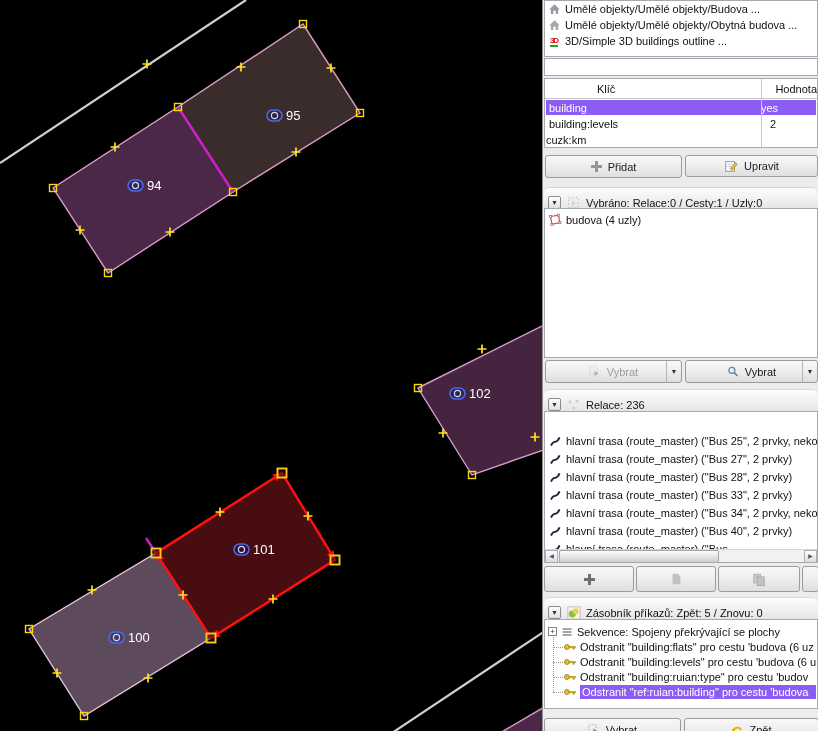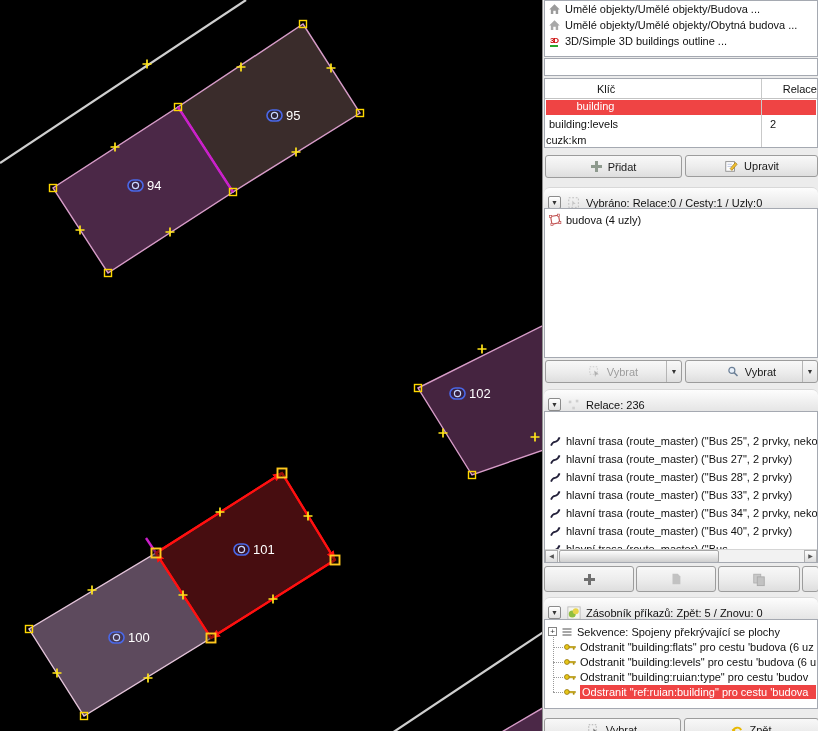--- a/index.html
+++ b/index.html
@@ -20,21 +20,21 @@
   .row { display:flex; align-items:center; gap:4px; height:16px; padding:0 2px; white-space:nowrap; overflow:hidden; }
   .list-row { display:flex; align-items:center; gap:4px; height:18px; padding:0 3px; white-space:nowrap; overflow:hidden; }
 
   .btn { position:absolute; border:1px solid #9c9c9c; border-radius:3px; background:linear-gradient(#f8f8f8,#ececec 55%,#dedede); display:flex; align-items:center; justify-content:center; gap:6px; color:#1a1a1a; font-size:11px; }
   .btn .arrow-part { position:absolute; right:0; top:0; bottom:0; width:15px; border-left:1px solid #b5b5b5; display:flex; align-items:center; justify-content:center; font-size:7px; color:#333; }
   .btn.disabled { color:#9d9d9d; }
 
   .tag-row { position:absolute; left:1px; right:1px; height:15px; display:flex; align-items:center; }
   .tag-key { padding-left:3px; width:215px; overflow:hidden; white-space:nowrap; }
   .tag-val { flex:1; overflow:hidden; white-space:nowrap; }
-  .selected-blue { background:#ef4444; color:#fff;flex-direction:column; }
+  .selected-blue { background:#8b5cf6; color:#fff; }
 
   .divider-v { position:absolute; width:1px; background:#c9c9c9; }
 
   
   .hscroll { position:absolute; height:13px; background:#f2f2f2; border-top:1px solid #d5d5d5; }
   .sb-btn { position:absolute; top:0; width:13px; height:13px; border:1px solid #aeaeae; background:linear-gradient(#fdfdfd,#dcdcdc); font-size:6px; line-height:11px; text-align:center; color:#555; }
   .sb-thumb { position:absolute; top:0; height:13px; border:1px solid #a5a5a5; background:linear-gradient(#fdfdfd,#cfcfcf); border-radius:2px; }
 
   
   .tree-row { position:absolute; left:1px; right:1px; height:15px; display:flex; align-items:center; gap:3px; white-space:nowrap; overflow:hidden; }
@@ -153,21 +153,21 @@
           </span>
         <span>3D/Simple 3D buildings outline ...</span>
       </div>
     </div>
 
     <div class="whitebox" style="left:1px; right:0; top:58px; height:18px;"></div>
 
     <div class="whitebox" style="left:1px; right:0; top:78px; height:70px;">
       <div style="position:absolute; left:0; right:0; top:0; height:20px; border-bottom:1px solid #c3c3c3; display:flex; align-items:center;padding-left:48px;">
         <span style="padding-left:4px; width:215px;">Klíč</span>
-        <span style="padding-left:4px;">Relace</span>
+        <span style="padding-left:4px;">Hodnota</span>
       </div>
       <div class="tag-row selected-blue" style="top:21px;">
         <span class="tag-key">building</span>
         <span class="tag-val">yes</span>
       </div>
       <div class="tag-row" style="top:37px;gap:9px;">
         <span class="tag-key">building:levels</span>
         <span class="tag-val">2</span>
       </div>
       <div class="tag-row" style="top:53px;">

